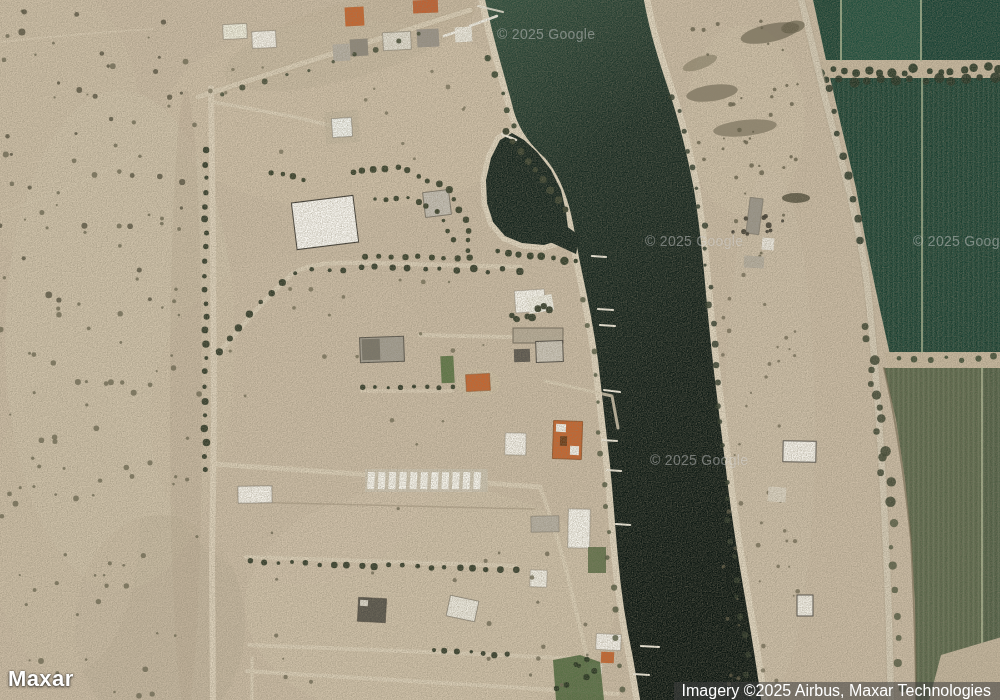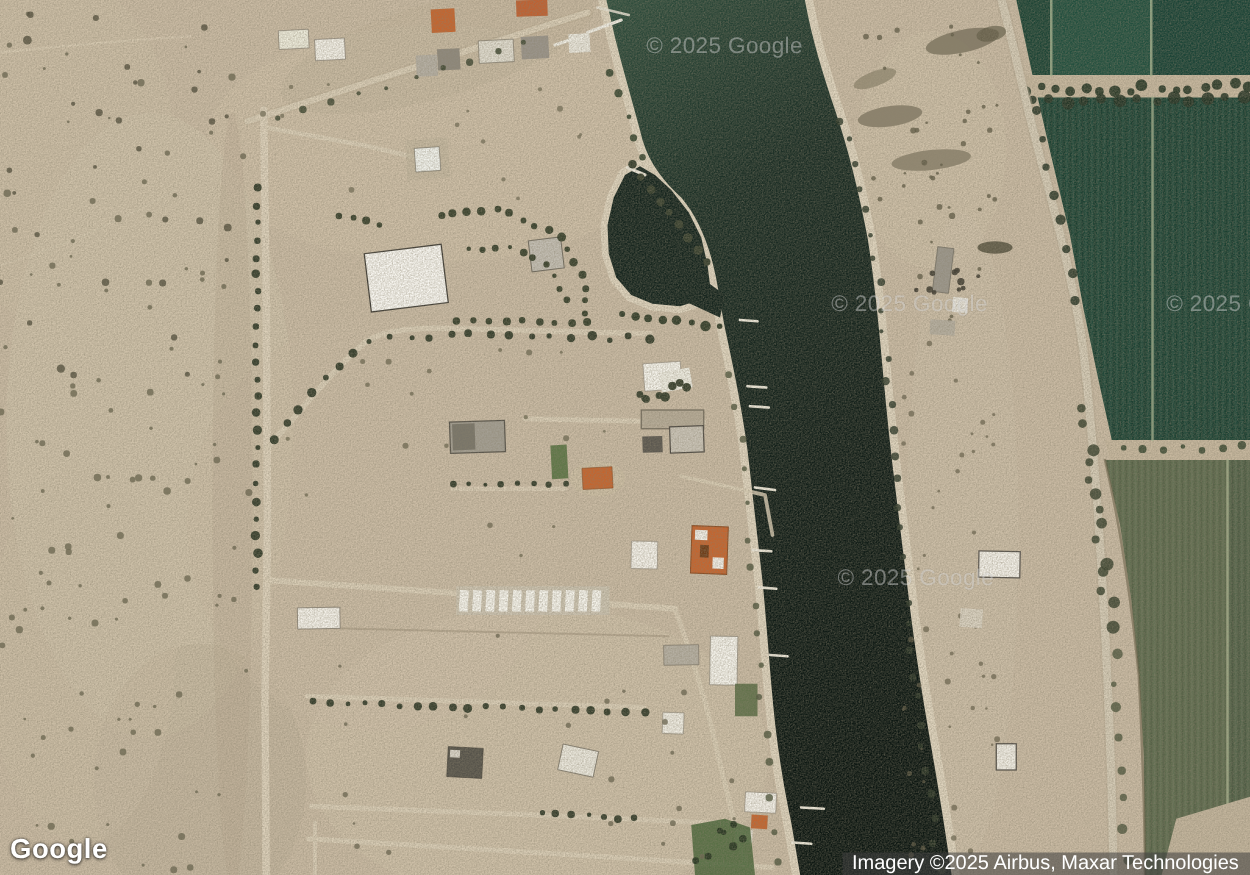--- a/index.html
+++ b/index.html
@@ -1,21 +1,21 @@
 <!DOCTYPE html>
 <html><head>
 <meta charset="utf-8">
 <style>
   html,body{margin:0;padding:0;background:#222;}
   .stage{position:relative;width:1000px;height:700px;overflow:hidden;background:#c9baa3;
          font-family:"Liberation Sans",sans-serif;}
   .stage svg{position:absolute;left:0;top:0;}
   #grain{pointer-events:none;}
-  .wm{position:absolute;color:rgba(255,255,255,0.38);font-size:18px;white-space:nowrap;
-      letter-spacing:0.3px;text-shadow:0 0 1px rgba(0,0,0,0.15);margin-left:20px;}
+  .wm{position:absolute;color:rgba(255,255,255,0.38);font-size:14px;white-space:nowrap;
+      letter-spacing:0.3px;text-shadow:0 0 1px rgba(0,0,0,0.15);}
   .google-logo{position:absolute;left:8px;bottom:8px;color:#fff;font-size:22px;font-weight:700;
       letter-spacing:0.4px;text-shadow:0 1px 3px rgba(0,0,0,0.7),0 0 2px rgba(0,0,0,0.55);}
   .attribution{position:absolute;right:0;bottom:0;background:rgba(64,64,64,0.55);color:#fff;
       font-size:16px;line-height:17px;padding:0 9px 1px 8px;}
 </style>
 </head>
 <body>
 
 <div class="stage">
   <svg id="map" width="1000" height="700" viewBox="0 0 1000 700">
@@ -803,18 +803,18 @@
     <rect width="1000" height="700" filter="url(#noiseF)" opacity="0.5"></rect>
   </svg>
 
   <div>
       <div class="wm" style="left: 497px; top: 26px;">© 2025 Google</div>
       <div class="wm" style="left: 645px; top: 233px;">© 2025 Google</div>
       <div class="wm" style="left: 913px; top: 233px;">© 2025 Google</div>
       <div class="wm" style="left: 650px; top: 452px;">© 2025 Google</div>
     </div>
 
-  <div class="google-logo">Google</div>
+  <div class="google-logo">Maxar</div>
 
   <div class="attribution">
     <span>Imagery ©2025 Airbus, Maxar Technologies</span>
   </div>
 </div>
 
 </body></html>

